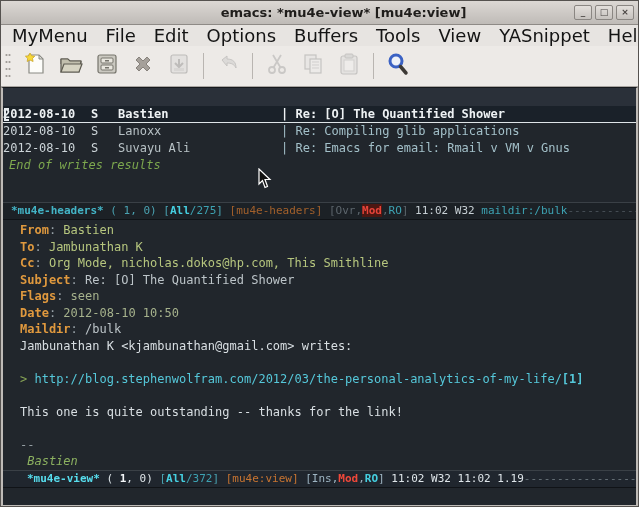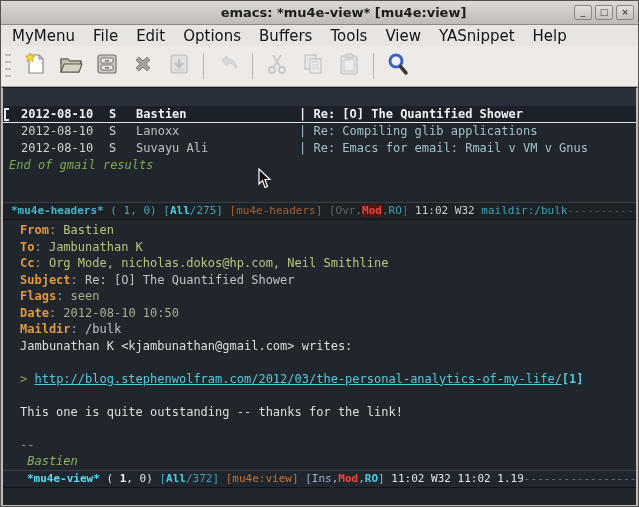--- a/index.html
+++ b/index.html
@@ -7,39 +7,39 @@
   .frame { position:relative; width:639px; height:507px; background:#21262c; border:1px solid #55524f; overflow:hidden; }
 
   
   .titlebar { position:relative; height:24px; background:linear-gradient(#dcd8d4,#bfbbb7); border-bottom:1px solid #8e8a86; display:flex; align-items:center; justify-content:center;padding-left:48px; }
   .titlebar .title { font-size:13px; font-weight:bold; color:#1f1d1b; font-family:"DejaVu Sans", sans-serif; }
   .winbtns { position:absolute; right:4px; top:4px; display:flex; gap:3px; }
   .winbtn { width:18px; height:15px; background:linear-gradient(#e3dfdb,#c6c2be); border:1px solid #8a8682; border-radius:2px; font-size:9px; font-weight:bold; color:#4a4644; display:flex; align-items:center; justify-content:center; line-height:1; }
 
   
   .menubar { height:21px; background:#e7e4e1; display:flex; align-items:center; padding-left:2px; }
-  .menubar span { font-size:15px; color:#141414; padding:2px 9px; cursor:default; }
+  .menubar span { font-size:18px; color:#141414; padding:2px 9px; cursor:default; }
 
   
   .toolbar { height:41px; background:#edeae7; border-bottom:1px solid #a9a5a1; display:flex; align-items:center; padding-left:2px; }
   .tbtn { width:36px; height:32px; display:flex; align-items:center; justify-content:center; }
   .tbtn.disabled { opacity:0.38; filter:grayscale(1); }
   .tsep { width:1px; height:26px; background:#b9b5b1; margin:0 6px; }
   .thandle { width:10px; height:30px; margin-right:4px; display:flex; align-items:center; justify-content:center; }
 
   
   .emacs { position:relative; height:420px; background:#21262c; border-left:2px solid #bfbbb7; border-right:2px solid #bfbbb7; border-bottom:2px solid #bfbbb7; border-top:1px solid #15181c; font-family:"DejaVu Sans Mono", monospace; font-size:12px; overflow:hidden; }
 
   
   .hwin { height:114px; overflow:hidden; position:relative; }
   .header-line { height:18px; line-height:18px; background:#2a3039; color:#57c8d8; font-weight:bold; padding-left:14px; white-space:pre; }
   .hl-col-date { display:inline-block; width:74px; }
   .hl-col-flags { display:inline-block; width:45px; }
   .hl-col-from { display:inline-block; width:163px; }
-  .hrow { height:17px; line-height:17px; padding-left:18px; white-space:pre; position:relative; }
+  .hrow { height:17px; line-height:17px; white-space:pre; position:relative; }
   .hrow .c-date { display:inline-block; width:88px; color:#ccd4d8; }
   .hrow .c-flags { display:inline-block; width:27px; color:#ccd4d8; }
   .hrow .c-from { display:inline-block; width:163px; color:#b7c1c5; }
   .hrow .c-subj { color:#a3c0c9; }
   .hrow.current { background:#1a2129; border-bottom:1px solid #dfe5e8; font-weight:bold; }
   .hrow.current .c-date, .hrow.current .c-flags, .hrow.current .c-from, .hrow.current .c-subj { color:#eef2f4; }
   .fringe-mark { position:absolute; left:1px; top:2px; width:5px; height:13px; border-left:2px solid #e8ecef; border-top:2px solid #e8ecef; border-bottom:2px solid #e8ecef; }
   .end-msg { height:17px; line-height:17px; padding-left:6px; color:#7da84e; font-style:italic; }
 
   
@@ -66,21 +66,21 @@
   
   .vwin { height:250px; overflow:hidden; padding:2px 0 0 17px; }
   .vline { height:16.5px; line-height:16.5px; white-space:pre; }
   .c-hdr { color:#e0993e; font-weight:bold; }
   .c-colon { color:#98a2a8; }
   .c-contact { color:#b6c67e; }
   .c-val { color:#bcc4c8; }
   .c-spec { color:#a6b28c;margin-top:32px; }
   .c-body { color:#d9dfe3; }
   .c-quote { color:#87a355; }
-  .c-link { color:#55c8da; text-decoration:underline; cursor:pointer; }
+  .c-link { color:#55c8da; cursor:pointer; }
   .c-link-num { color:#55c8da; font-weight:bold; }
   .c-dim { color:#949da2; }
   .c-sig { color:#8cb160; font-style:italic; }
 
   .echo { height:16px; background:#21262c; }
 
   .mouse-cursor { position:absolute; left:257px; top:167px; z-index:50; }
 </style>
 </head>
 <body>
@@ -219,29 +219,29 @@
 
     <div class="hwin">
       <div class="header-line">
         <span class="hl-col-date">▼ Date</span><span class="hl-col-flags">Flgs</span><span class="hl-col-from">From/To</span><span>Subject</span>
       </div>
       <div id="hrows">
           <div class="hrow current"><span class="fringe-mark"></span><span class="c-date">2012-08-10</span><span class="c-flags">S</span><span class="c-from">Bastien</span><span class="c-subj">| Re: [O] The Quantified Shower</span></div>
           <div class="hrow"><span class="c-date">2012-08-10</span><span class="c-flags">S</span><span class="c-from">Lanoxx</span><span class="c-subj">| Re: Compiling glib applications</span></div>
           <div class="hrow"><span class="c-date">2012-08-10</span><span class="c-flags">S</span><span class="c-from">Suvayu Ali</span><span class="c-subj">| Re: Emacs for email: Rmail v VM v Gnus</span></div>
         </div>
-      <div class="end-msg">End of gmail results</div>
+      <div class="end-msg">End of writes results</div>
     </div>
 
     <div class="modeline inactive"><span class="m-name-dim">*mu4e-headers*</span><span class="m-teal"> ( 1, 0) </span><span class="m-teal">[</span><span class="m-cyan-b">All</span><span class="m-cyan">/275</span><span class="m-teal">] </span><span class="m-orange-dim">[mu4e-headers] </span><span class="m-gray">[Ovr,</span><span class="m-red-hl">Mod</span><span class="m-gray">,</span><span class="m-cyan">RO</span><span class="m-gray">]</span><span class="m-light"> 11:02 W32 </span><span class="m-cyan">maildir:/bulk</span><span class="m-dash">------------</span></div>
 
     <div class="vwin" id="vwin">
         <div class="vline"><span class="c-hdr">From</span><span class="c-colon">: </span><span class="c-contact">Bastien</span></div>
         <div class="vline"><span class="c-hdr">To</span><span class="c-colon">: </span><span class="c-contact">Jambunathan K</span></div>
-        <div class="vline"><span class="c-hdr">Cc</span><span class="c-colon">: </span><span class="c-contact">Org Mode, nicholas.dokos@hp.com, Neil Smithline</span></div>
+        <div class="vline"><span class="c-hdr">Cc</span><span class="c-colon">: </span><span class="c-contact">Org Mode, nicholas.dokos@hp.com, This Smithline</span></div>
         <div class="vline"><span class="c-hdr">Subject</span><span class="c-colon">: </span><span class="c-val">Re: [O] The Quantified Shower</span></div>
         <div class="vline"><span class="c-hdr">Flags</span><span class="c-colon">: </span><span class="c-spec">seen</span></div>
         <div class="vline"><span class="c-hdr">Date</span><span class="c-colon">: </span><span class="c-spec">2012-08-10 10:50</span></div>
         <div class="vline"><span class="c-hdr">Maildir</span><span class="c-colon">: </span><span class="c-val">/bulk</span></div>
         <div class="vline"><span class="c-body">Jambunathan K &lt;kjambunathan@gmail.com&gt; writes:</span></div>
         <div class="vline">&nbsp;</div>
         <div class="vline"><span class="c-quote">&gt; </span><span class="c-link">http://blog.stephenwolfram.com/2012/03/the-personal-analytics-of-my-life/</span><span class="c-link-num">[1]</span></div>
         <div class="vline">&nbsp;</div>
         <div class="vline"><span class="c-body">This one is quite outstanding -- thanks for the link!</span></div>
         <div class="vline">&nbsp;</div>

